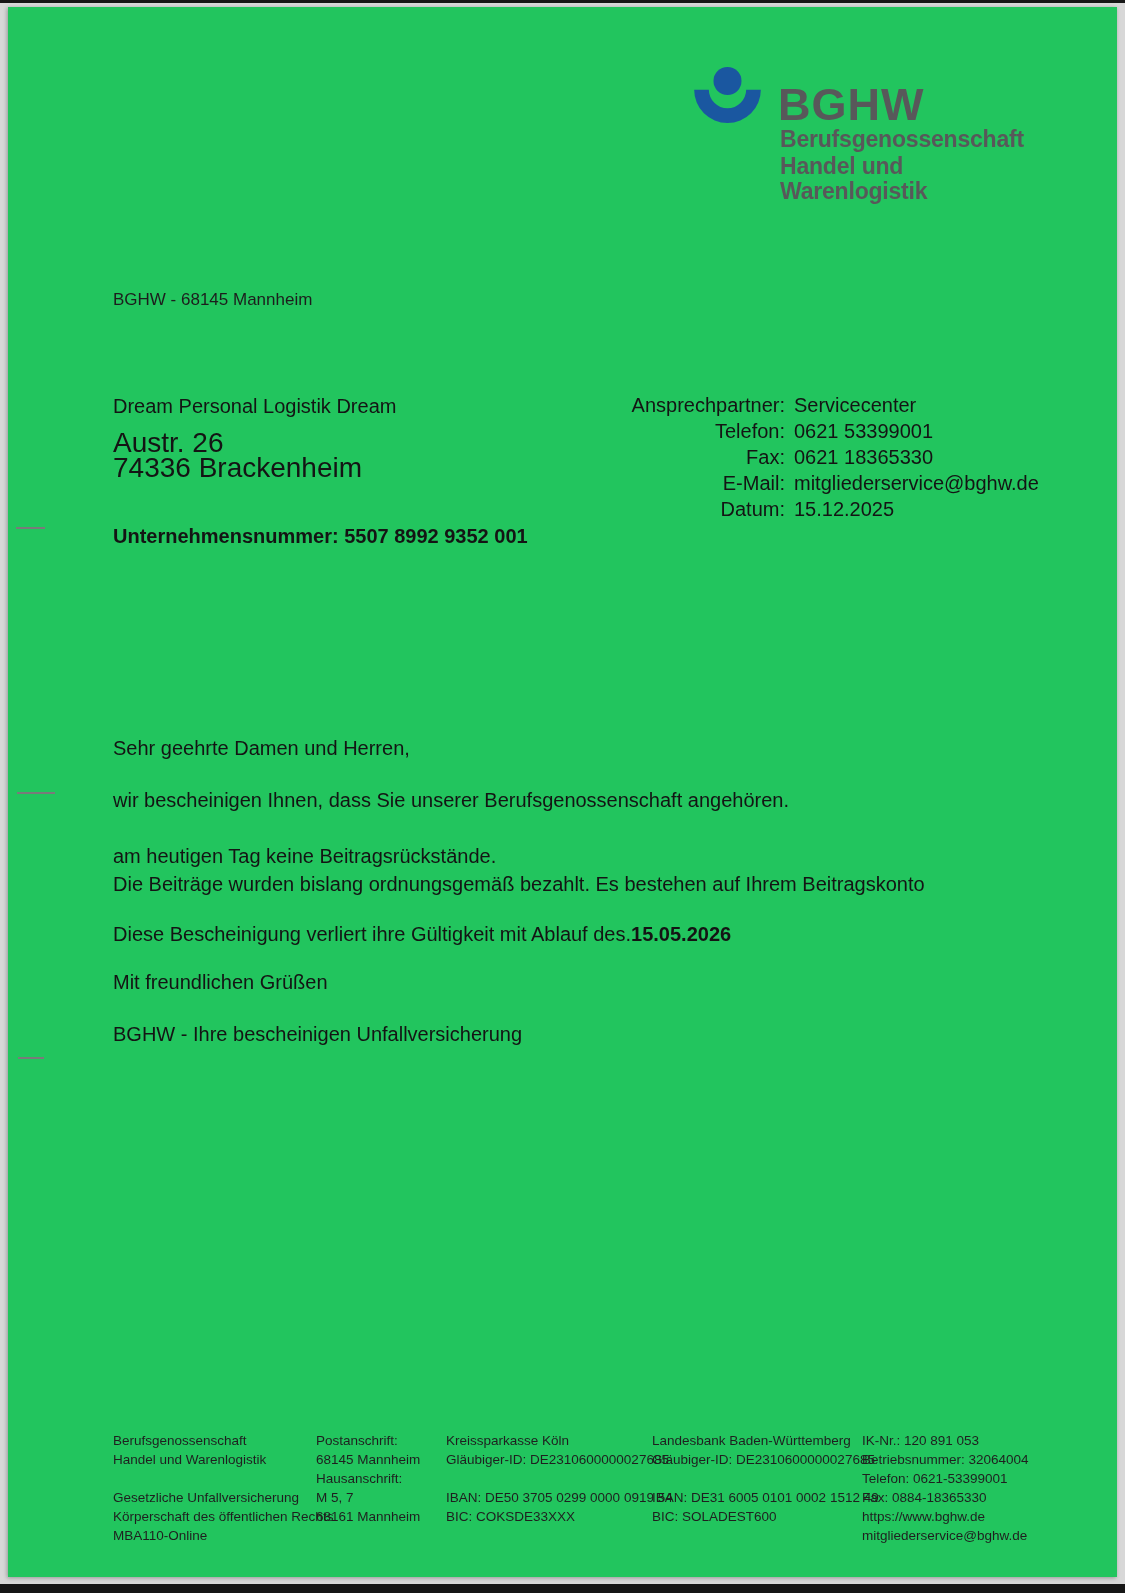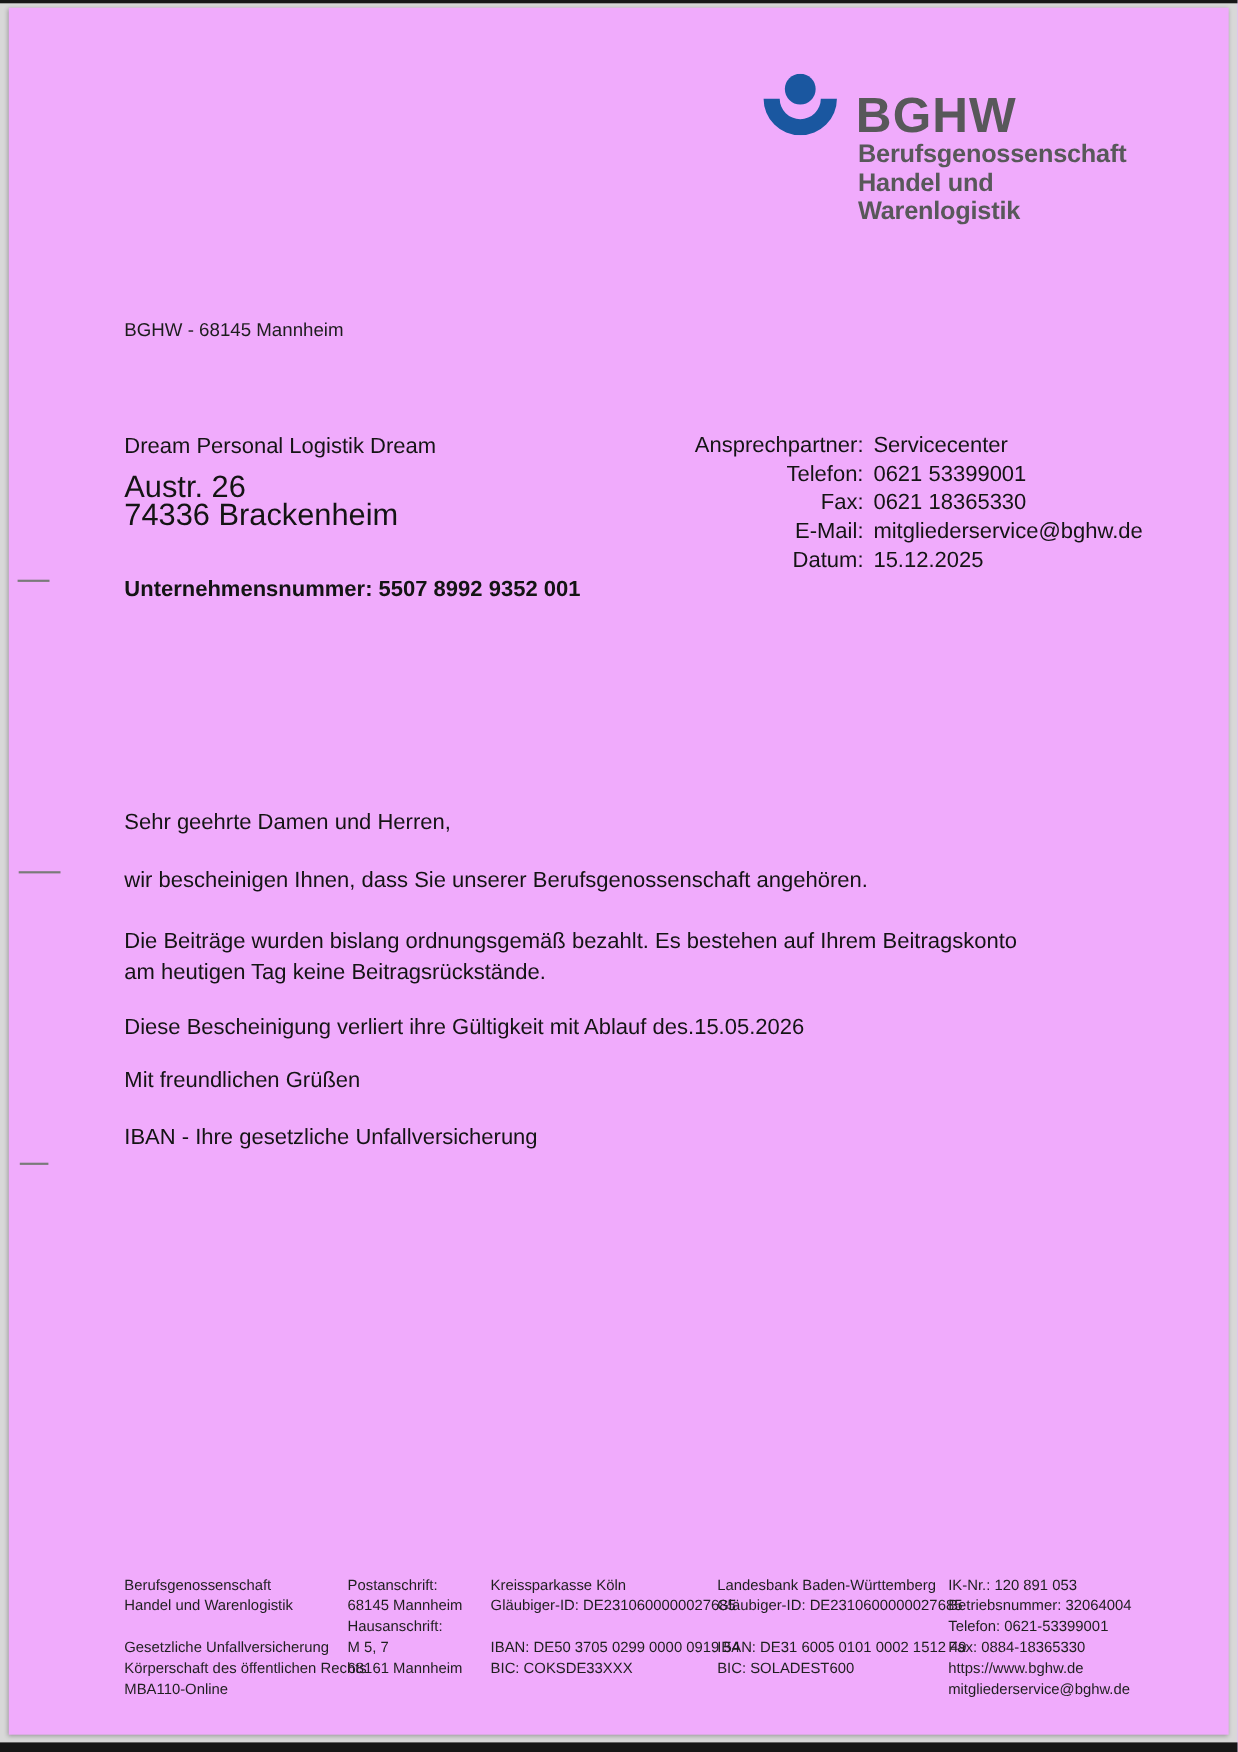--- a/index.html
+++ b/index.html
@@ -7,21 +7,21 @@
     width:1125px;height:1593px;position:relative;overflow:hidden;
     background:#d8d8d8;
     font-family:"Liberation Sans",sans-serif;
     color:#141414;
   }
   .bar{position:absolute;left:0;right:0;background:#161616;}
   .bar-top{top:0;height:3px;}
   .bar-bottom{bottom:0;height:9px;}
   .page{
     position:absolute;left:8px;top:7px;width:1109px;height:1570px;
-    background:#f0abfc;box-shadow:-1px 1px 4px rgba(0,0,0,.30);
+    background:#22c55e;box-shadow:-1px 1px 4px rgba(0,0,0,.30);
   }
   
   .logo{position:absolute;left:685px;top:58px;width:340px;height:120px;}
   .logo svg{position:absolute;left:0;top:2px;}
   .logo-acronym{
     position:absolute;left:85px;top:17px;
     font-size:45px;font-weight:bold;letter-spacing:1px;color:#58585a;line-height:45px;
   }
   .logo-sub{position:absolute;left:87px;font-size:23px;font-weight:bold;color:#58585a;line-height:25px;letter-spacing:-0.2px;}
   .logo-sub1{top:62px;}
@@ -34,21 +34,21 @@
   .contact-row{display:flex;line-height:26px;}
   .contact-label{width:237px;text-align:right;flex:0 0 auto;}
   .contact-value{margin-left:9px;white-space:nowrap;}
   .company-number{position:absolute;left:105px;top:518px;font-size:20px;font-weight:bold;}
   
   .letter-title{position:absolute;left:105px;top:634px;font-size:32px;font-weight:bold;letter-spacing:-0.5px;}
   .salutation{position:absolute;left:105px;top:730px;font-size:20px;}
   .para1{position:absolute;left:105px;top:782px;font-size:20px;}
   .para2{position:absolute;left:105px;top:835px;font-size:20px;line-height:28px;}
   .para3{position:absolute;left:105px;top:916px;font-size:20px;}
-  .para3 .validity-date{font-weight:normal;}
+  .para3 .validity-date{font-weight:bold;}
   .closing{position:absolute;left:105px;top:964px;font-size:20px;}
   .signature{position:absolute;left:105px;top:1016px;font-size:20px;}
   
   .mark{position:absolute;height:2px;background:#7a7a7a;}
   .mark-fold-top{left:8px;top:520px;width:29px;}
   .mark-punch{left:9px;top:785px;width:38px;}
   .mark-fold-bottom{left:10px;top:1050px;width:26px;}
   
   .footer-col{position:absolute;top:1424px;font-size:13.5px;line-height:19px;color:#1f1f1f;white-space:nowrap;}
   .footer-col .f-line{min-height:19px;}
@@ -101,26 +101,26 @@
       <div class="contact-label">Datum:</div>
       <div class="contact-value">15.12.2025</div>
     </div>
   </div>
 
   <div class="company-number">Unternehmensnummer: 5507 8992 9352 001</div>
 
   <div class="salutation">Sehr geehrte Damen und Herren,</div>
   <div class="para1">wir bescheinigen Ihnen, dass Sie unserer Berufsgenossenschaft angehören.</div>
   <div class="para2">
+    <div>am heutigen Tag keine Beitragsrückstände.</div>
     <div>Die Beiträge wurden bislang ordnungsgemäß bezahlt. Es bestehen auf Ihrem Beitragskonto</div>
-    <div>am heutigen Tag keine Beitragsrückstände.</div>
   </div>
   <div class="para3"><span>Diese Bescheinigung verliert ihre Gültigkeit mit Ablauf des.</span><span class="validity-date">15.05.2026</span></div>
   <div class="closing">Mit freundlichen Grüßen</div>
-  <div class="signature">IBAN - Ihre gesetzliche Unfallversicherung</div>
+  <div class="signature">BGHW - Ihre bescheinigen Unfallversicherung</div>
 
   <div class="mark mark-fold-top"></div>
   <div class="mark mark-punch"></div>
   <div class="mark mark-fold-bottom"></div>
 
   <div class="footer-col fc1">
       <div class="f-line">Berufsgenossenschaft</div>
       <div class="f-line">Handel und Warenlogistik</div>
       <div class="f-line"></div>
       <div class="f-line">Gesetzliche Unfallversicherung</div>

